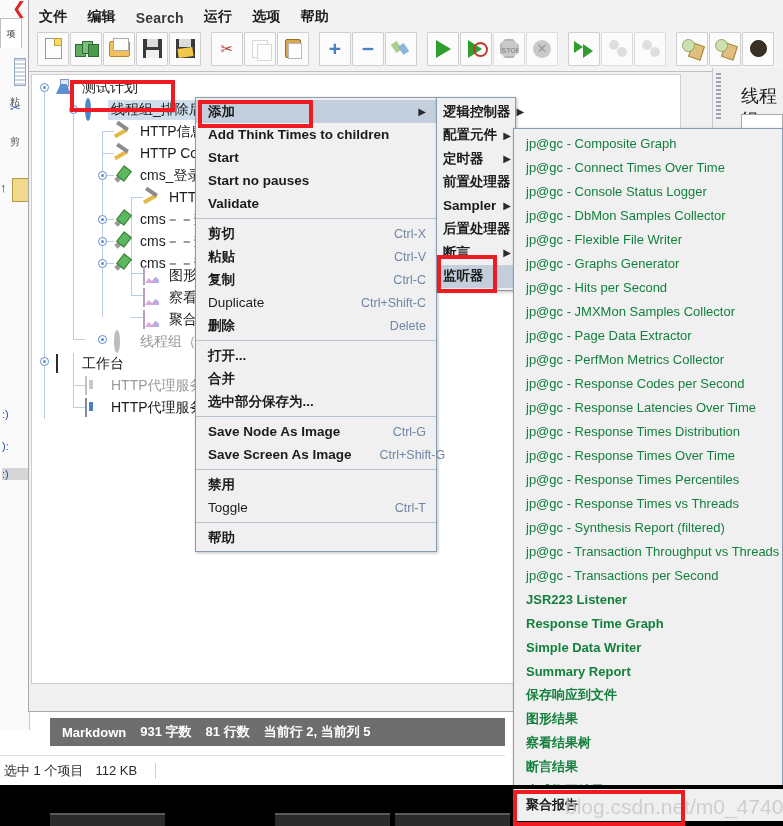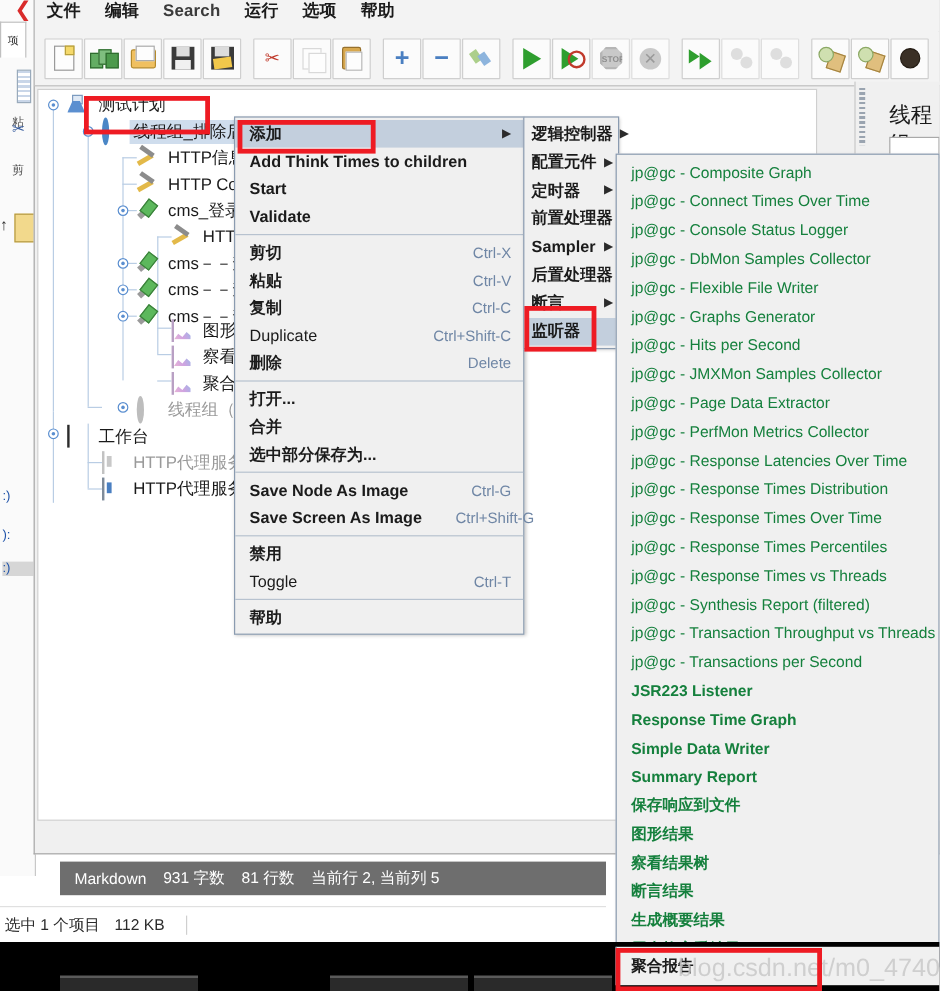--- a/index.html
+++ b/index.html
@@ -46,21 +46,21 @@
   .bg-emoji.sel { background:#d6d6d6; }
 
   
   .jm-window {
     position:absolute; left:28px; top:0; width:755px; height:712px;
     background:#f0f0f0; border:1px solid #a8a8a8; border-top:none;
   }
   .menubar {
     position:absolute; left:0; top:0; width:755px; height:26px;
     background:#f3f3f3;
-    display:flex; align-items:flex-start; padding-left:10px; gap:20px;
+    display:flex; align-items:flex-end; padding-left:10px; gap:20px;
   }
   .menubar .mi {
     font-size:14px; font-weight:bold; color:#1b1b1b; cursor:default;
     letter-spacing:0.2px;
   }
   .menubar .mi.lat { color:#3b3b3b; }
 
   .toolbar {
     position:absolute; left:0; top:26px; width:755px; height:46px;
     background:#f3f3f3; border-bottom:1px solid #bfbfbf;
@@ -201,21 +201,21 @@
 
   
   .tip-bar {
     position:absolute; left:50px; top:685px; width:455px; height:31px;
     background:#f0f0f0; border-top:1px solid #d8d8d8;
     font-size:15px; color:#3a3a3a; display:flex; align-items:center; justify-content:center;
   }
   .md-status {
     position:absolute; left:50px; top:718px; width:455px; height:28px;
     background:#6e6e6e; color:#ffffff; font-size:13px;
-    display:flex; align-items:center; padding-left:12px; gap:14px; font-weight:normal;
+    display:flex; align-items:center; padding-left:12px; gap:14px; font-weight:bold;
   }
   .exp-status {
     position:absolute; left:0px; top:755px; width:505px; height:30px;
     background:#ffffff; border-top:1px solid #e0e0e0;
     font-size:13px; color:#2b2b2b; display:flex; align-items:center; padding-left:4px; gap:12px;
   }
   .exp-status .divider{ width:1px; height:16px; background:#cfcfcf; margin-left:6px; }
   .taskbar {
     position:absolute; left:0; top:785px; width:783px; height:41px; background:#000000;
   }
@@ -476,20 +476,23 @@
       <span>添加</span>
       <span class="arrow">▶</span>
     </div>
     <div class="mrow bold">
       <span>Add Think Times to children</span>
     </div>
     <div class="mrow bold">
       <span>Start</span>
     </div>
     <div class="mrow bold">
+      <span>Start no pauses</span>
+    </div>
+    <div class="mrow bold">
       <span>Validate</span>
     </div>
     <div class="msep"></div>
     <div class="mrow bold">
       <span>剪切</span>
       <span class="acc">Ctrl-X</span>
     </div>
     <div class="mrow bold">
       <span>粘贴</span>
       <span class="acc">Ctrl-V</span>
@@ -597,20 +600,23 @@
         <span>jp@gc - Hits per Second</span>
       </div>
     <div class="mrow">
         <span>jp@gc - JMXMon Samples Collector</span>
       </div>
     <div class="mrow">
         <span>jp@gc - Page Data Extractor</span>
       </div>
     <div class="mrow">
         <span>jp@gc - PerfMon Metrics Collector</span>
+      </div>
+    <div class="mrow">
+        <span>jp@gc - Response Codes per Second</span>
       </div>
     <div class="mrow">
         <span>jp@gc - Response Latencies Over Time</span>
       </div>
     <div class="mrow">
         <span>jp@gc - Response Times Distribution</span>
       </div>
     <div class="mrow">
         <span>jp@gc - Response Times Over Time</span>
       </div>

